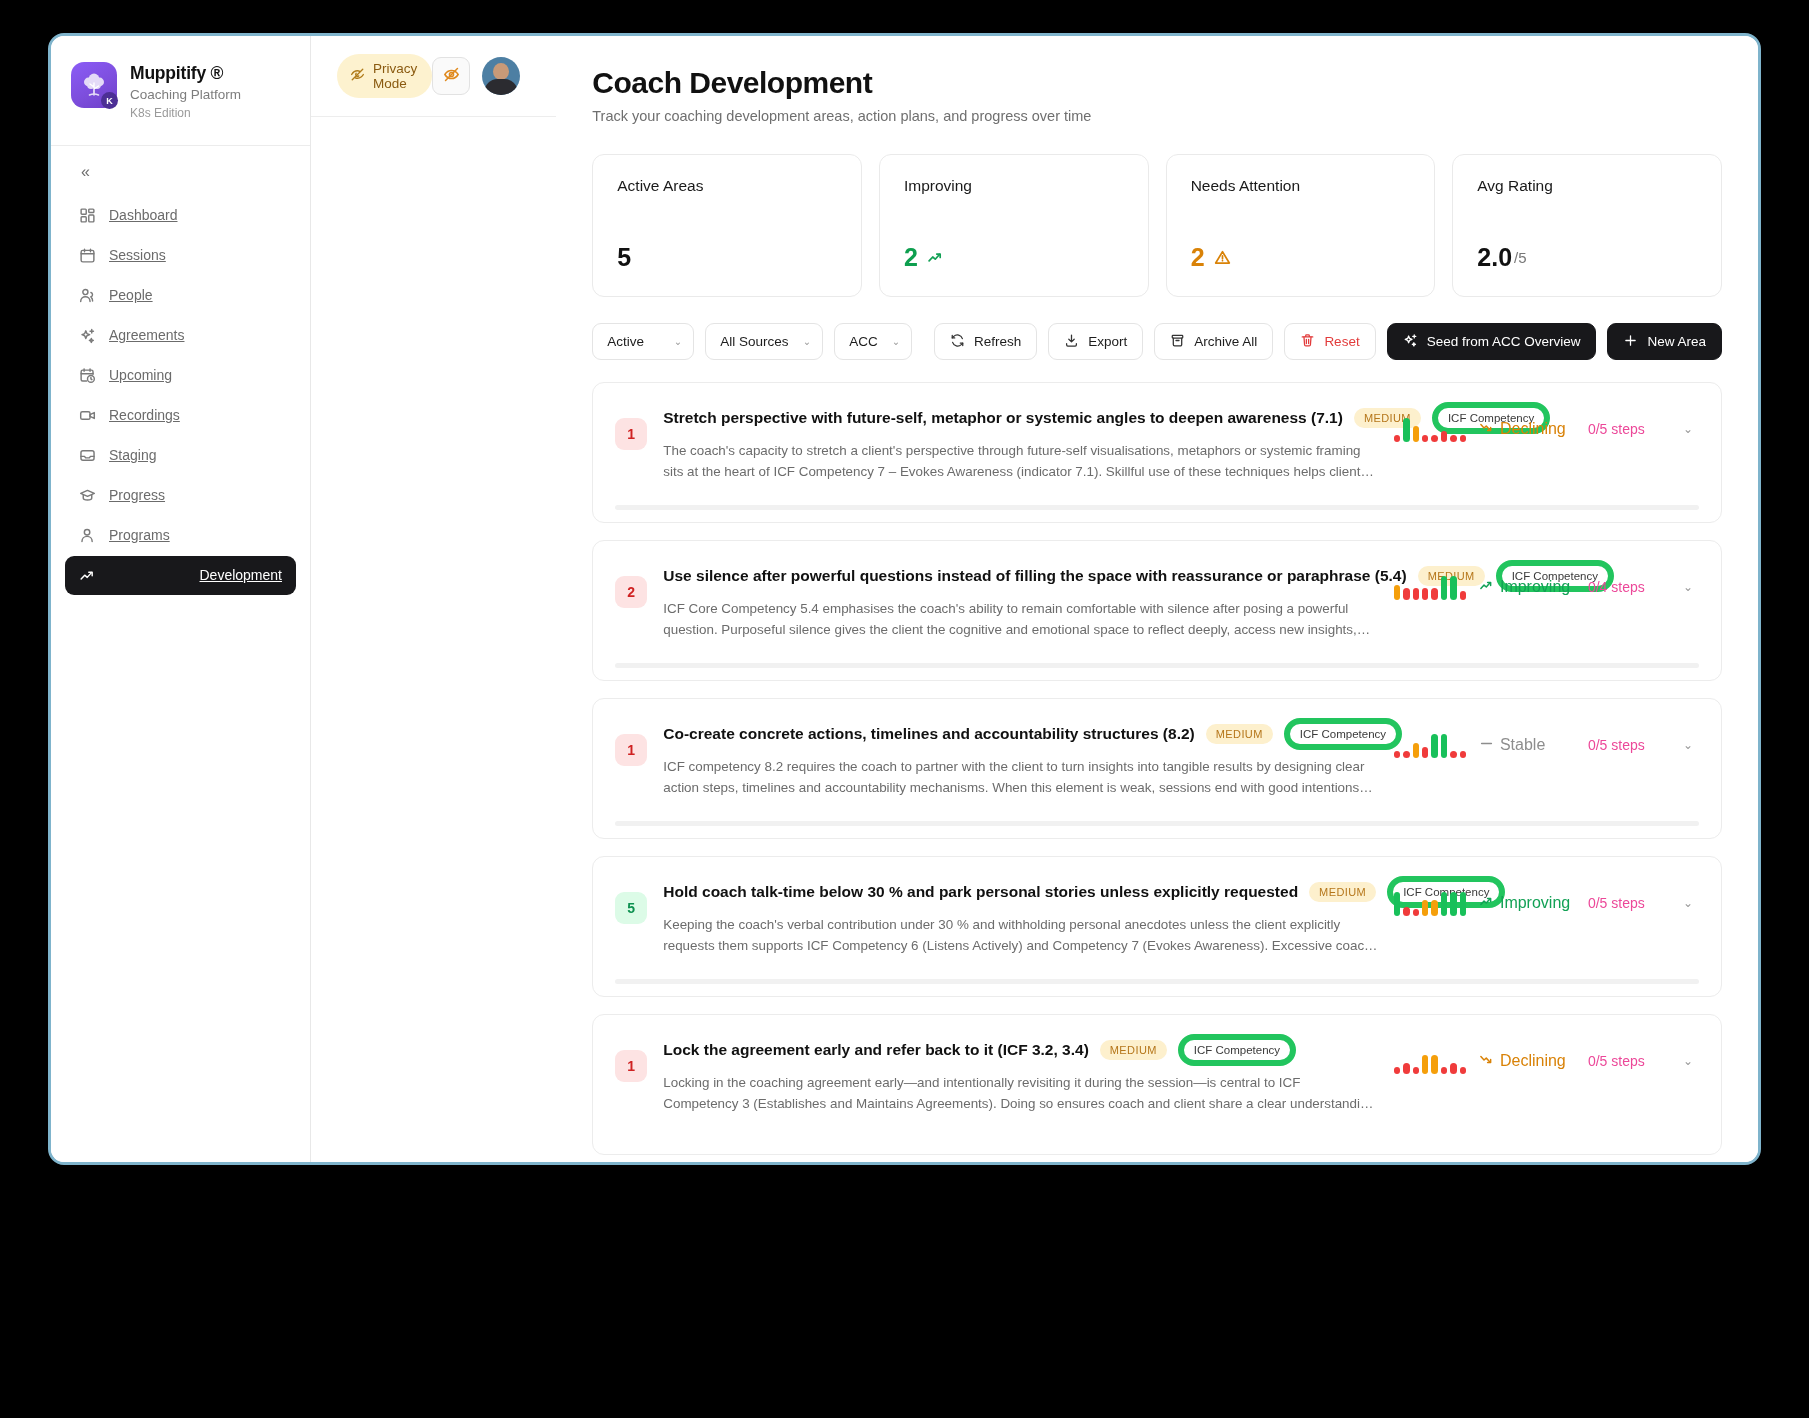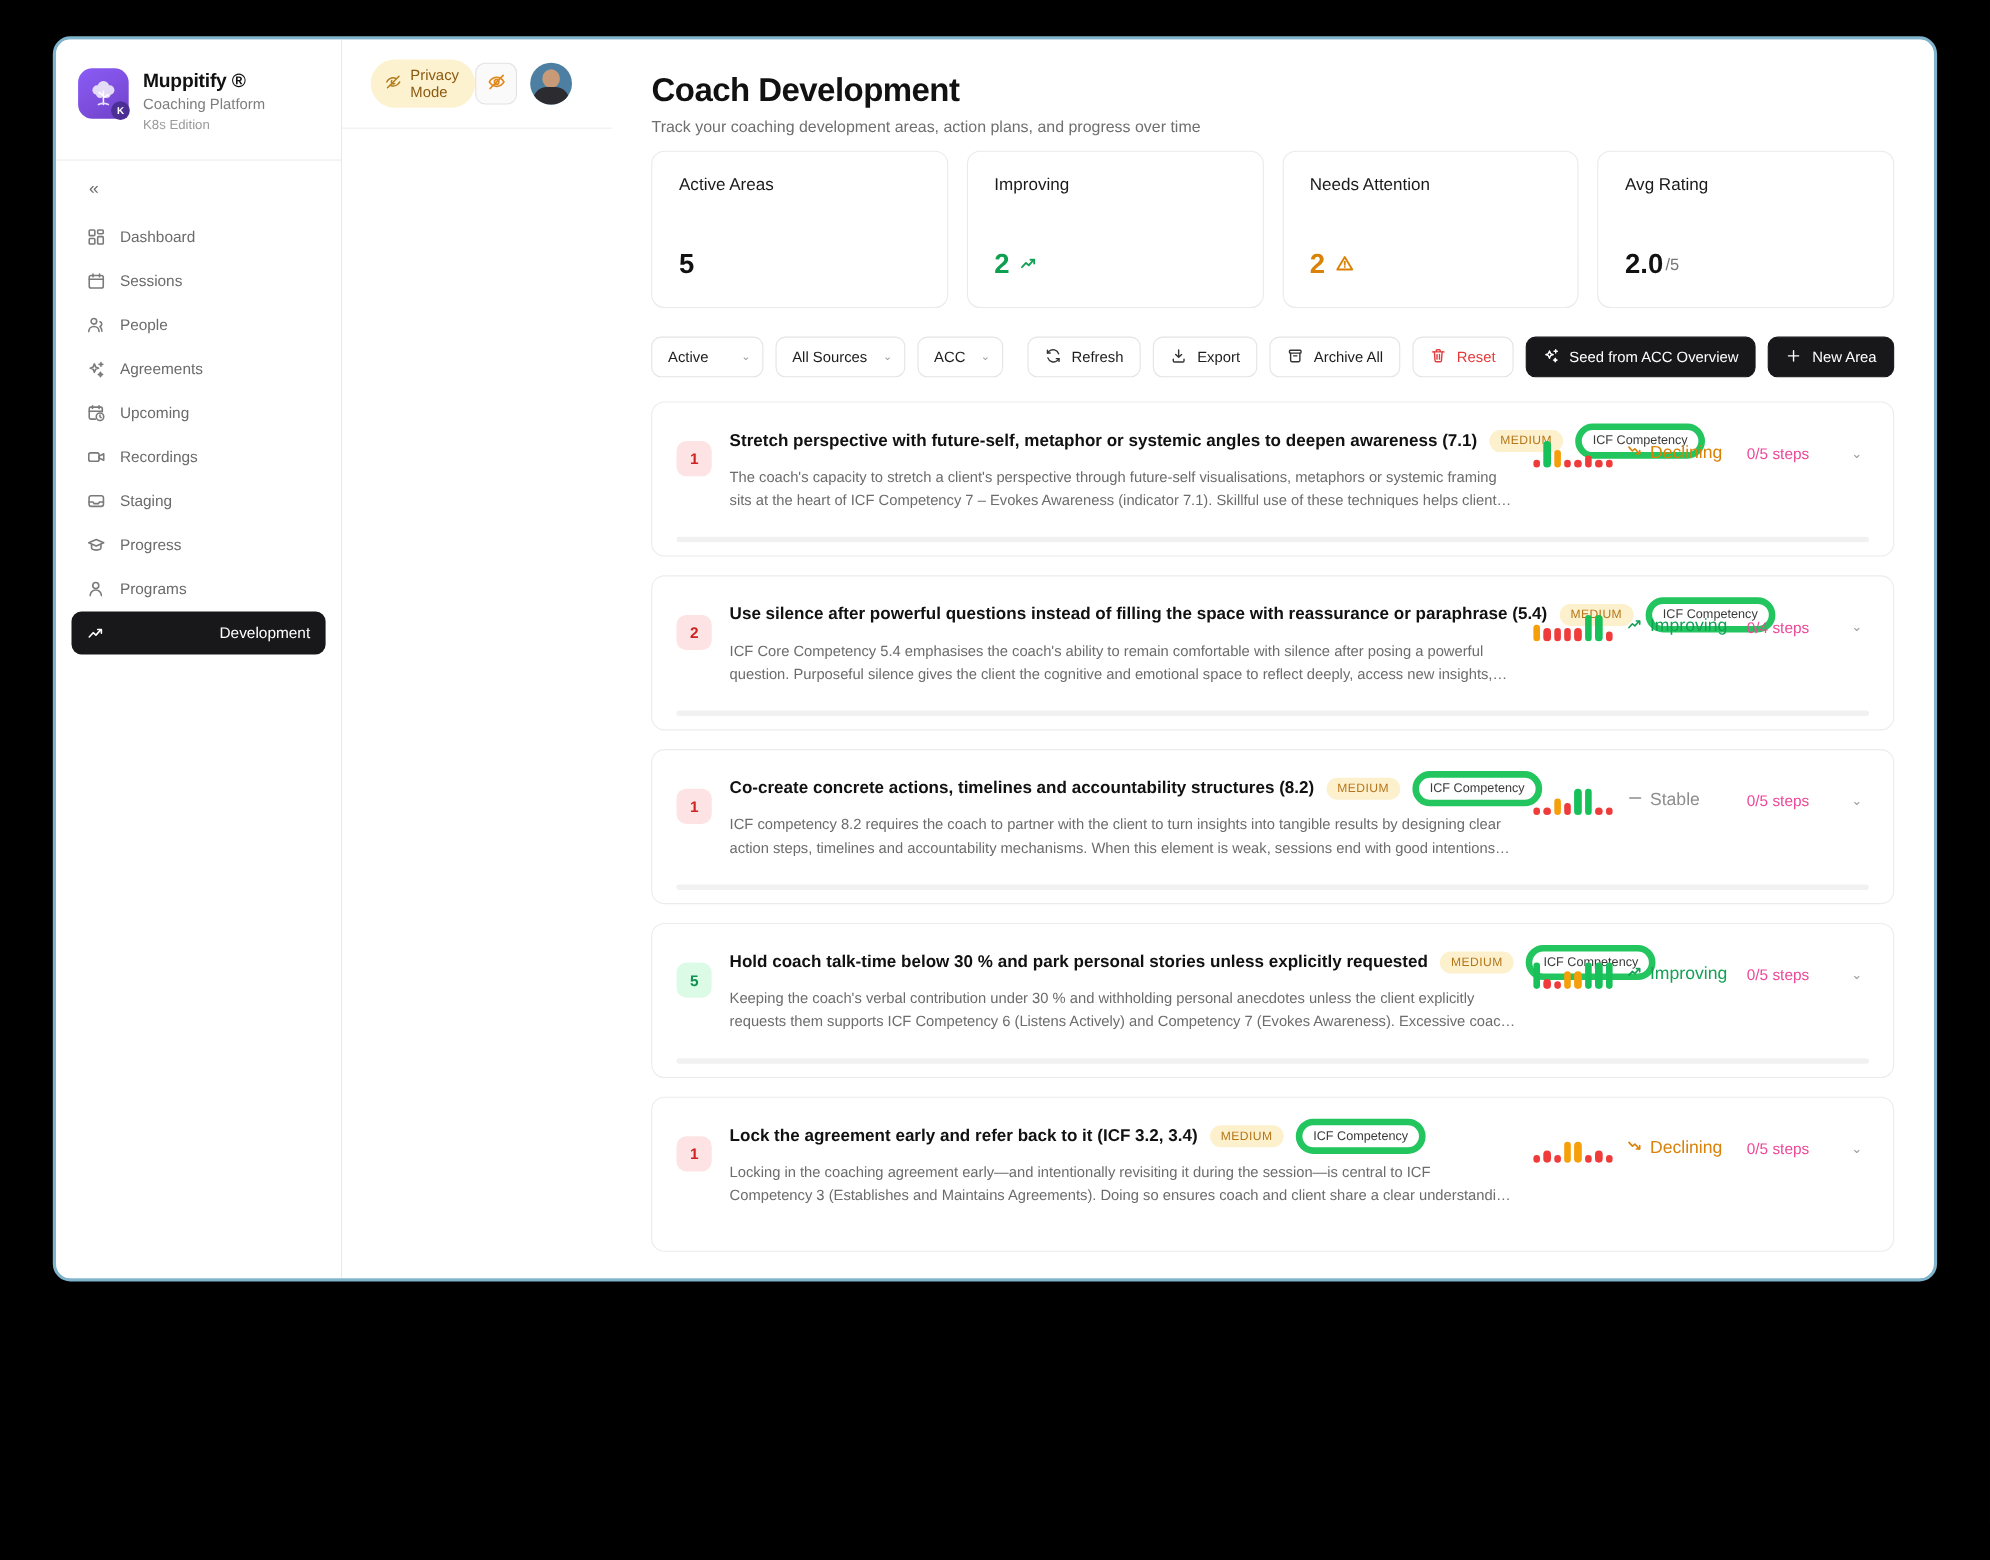--- a/index.html
+++ b/index.html
@@ -55,21 +55,21 @@
   .collapse-btn {
     background: none; border: none; cursor: pointer;
     color: #6d6d6d; font-size: 16px; line-height: 1; padding: 2px 4px;
   }
 
   .nav { padding: 4px 14px 0 14px; flex: 1 1 auto; }
   .nav-item {
     display: flex; align-items: center; gap: 13px;
     height: 39px; padding: 0 14px; margin-bottom: 1px;
     border-radius: 9px; cursor: pointer;
-    color: #6b6b6b; font-size: 14px;
+    color: #6b6b6b; font-size: 14px; text-decoration: underline;
   }
   .nav-item .ico { width: 17px; height: 17px; flex: 0 0 17px; display:flex; align-items:center; justify-content:center; }
   .nav-item svg { stroke: #7a7a7a; stroke-width: 1.7; fill: none; stroke-linecap: round; stroke-linejoin: round; }
   .nav-item.active { background: #18181b; color: #ffffff; font-weight: 500; justify-content: space-between; }
   .nav-item.active svg { stroke: #ffffff; }
 
   .sidebar-footer { border-top: 1px solid #ececec; padding: 14px 14px 20px 14px; }
 
   
   #main { flex: 1 1 auto; height: 100%; background: #ffffff; display: flex; flex-direction: row; overflow: hidden; }
@@ -98,21 +98,21 @@
     background: #4d7fa3; overflow: hidden; cursor: pointer; position: relative;
   }
   .avatar .head { position:absolute; left:50%; top:17%; transform:translateX(-50%); width:16px; height:17px; border-radius:50%; background:#c89a78; }
   .avatar .body { position:absolute; left:50%; bottom:-4px; transform:translateX(-50%); width:33px; height:20px; border-radius:13px 13px 0 0; background:#2b2b30; }
 
   .scroll { flex: 1 1 auto; overflow: hidden; padding: 0 36px 0 36px; }
 
   .page-title { font-size: 30px; font-weight: bold; color: #111; letter-spacing: -0.5px; margin-top: 30px; }
   .page-sub { font-size: 14.5px; color: #6f6f6f; margin-top: 8px; }
 
-  .stats { display: grid; grid-template-columns: repeat(4,1fr); gap: 17px; margin-top: 13px; }
+  .stats { display: grid; grid-template-columns: repeat(4,1fr); gap: 17px; margin-top: 30px; }
   .stat-card {
     background: #fff; border: 1px solid #eaeaea; border-radius: 12px;
     padding: 22px 24px 24px 24px; height: 143px;
     display: flex; flex-direction: column; justify-content: space-between;
   }
   .stat-label { font-size: 15.5px; color: #1a1a1a; }
   .stat-value { font-size: 25px; font-weight: bold; color: #111; display:flex; align-items:center; gap:9px; }
   .stat-value.green { color: #0e9f4f; }
   .stat-value.amber { color: #d98207; }
   .stat-value .suffix { font-size: 15px; font-weight: normal; color: #777; }

